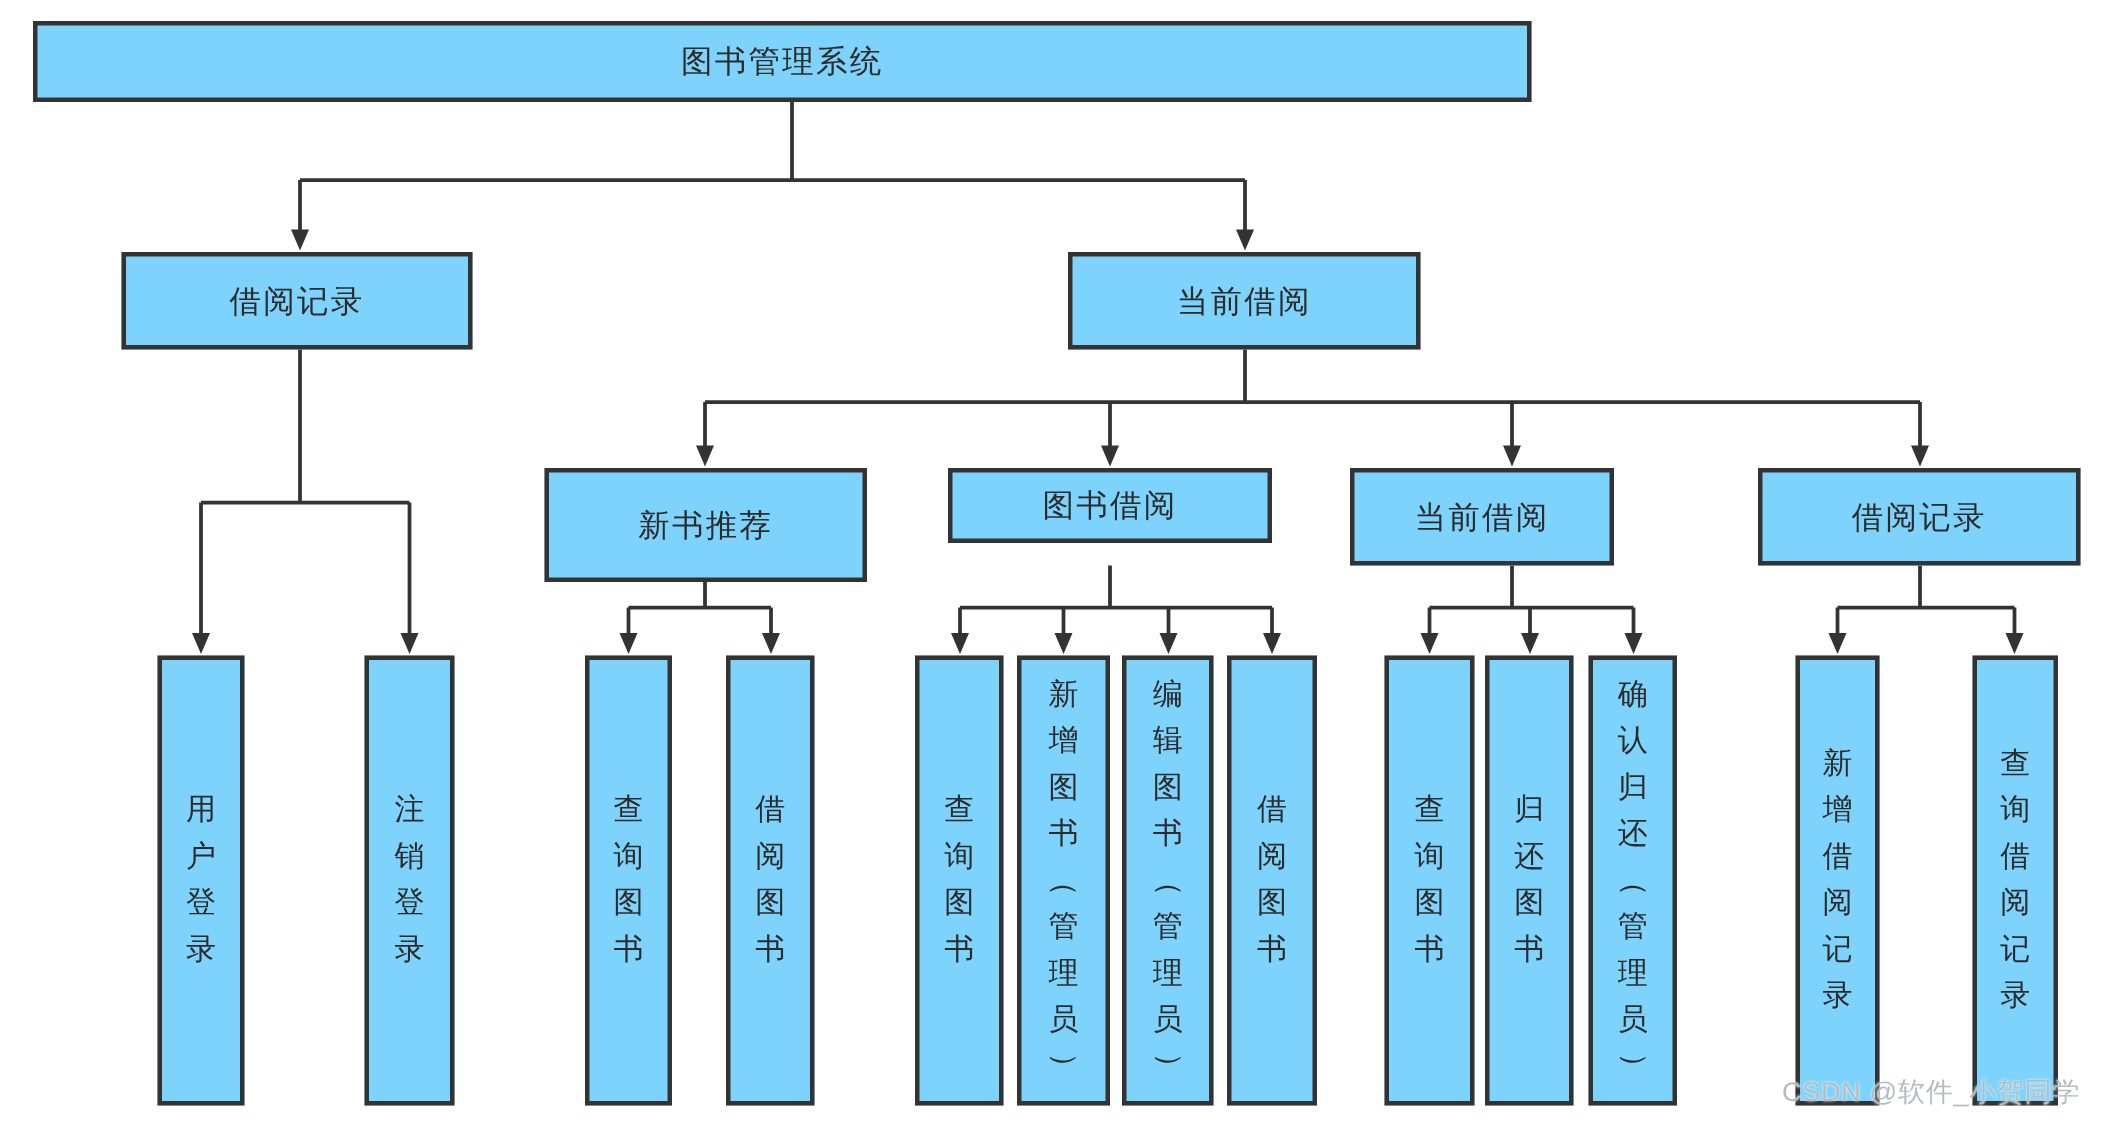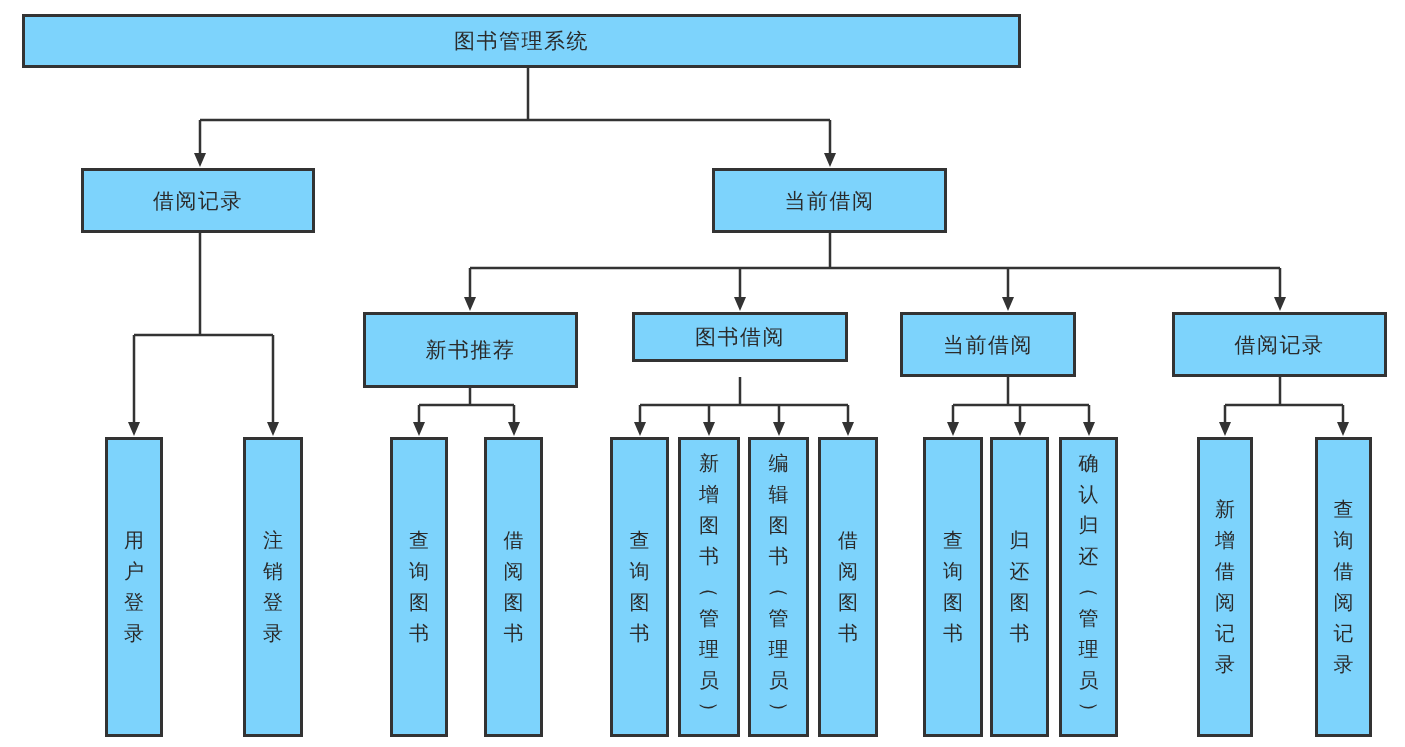--- a/index.html
+++ b/index.html
@@ -247,14 +247,15 @@
     <span class="vlabel">
         <span class="vc">查</span>
         <span class="vc">询</span>
         <span class="vc">借</span>
         <span class="vc">阅</span>
         <span class="vc">记</span>
         <span class="vc">录</span>
       </span>
   </div>
 
+  <div class="watermark" style="left:1188px;top:716px">CSDN @软件_小贺同学</div>
 
 </div>
 
 </body></html>

